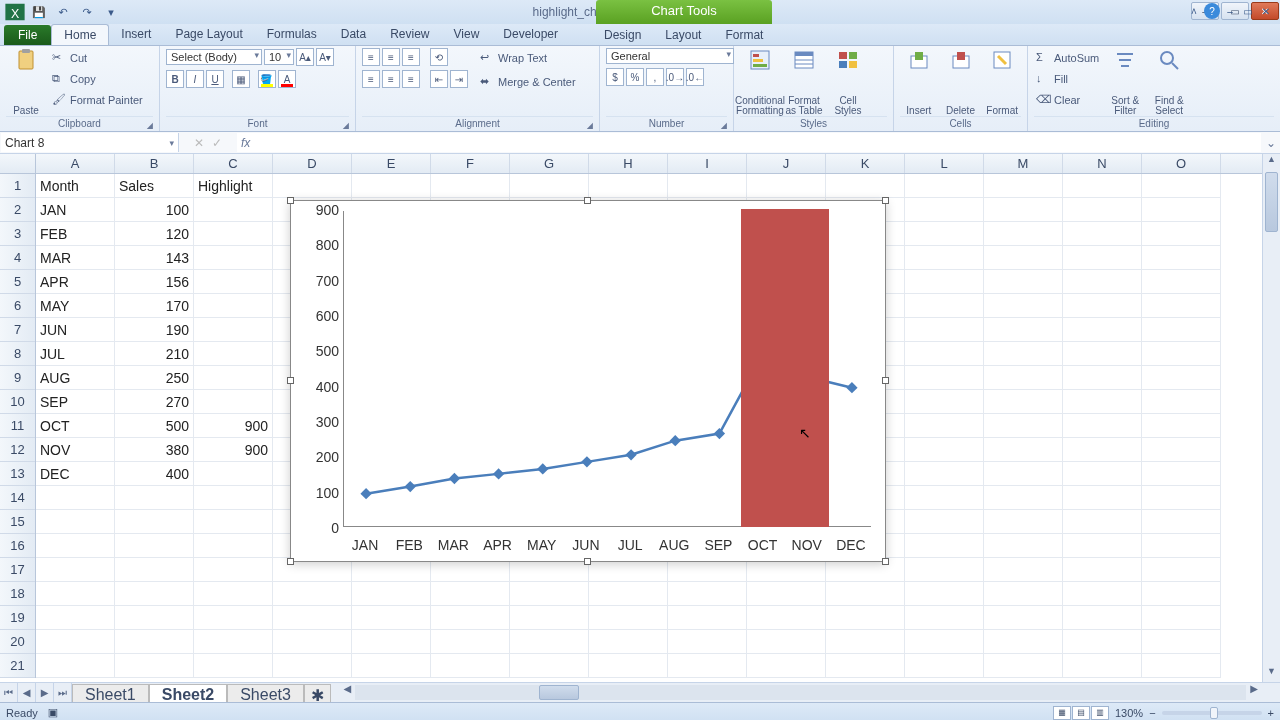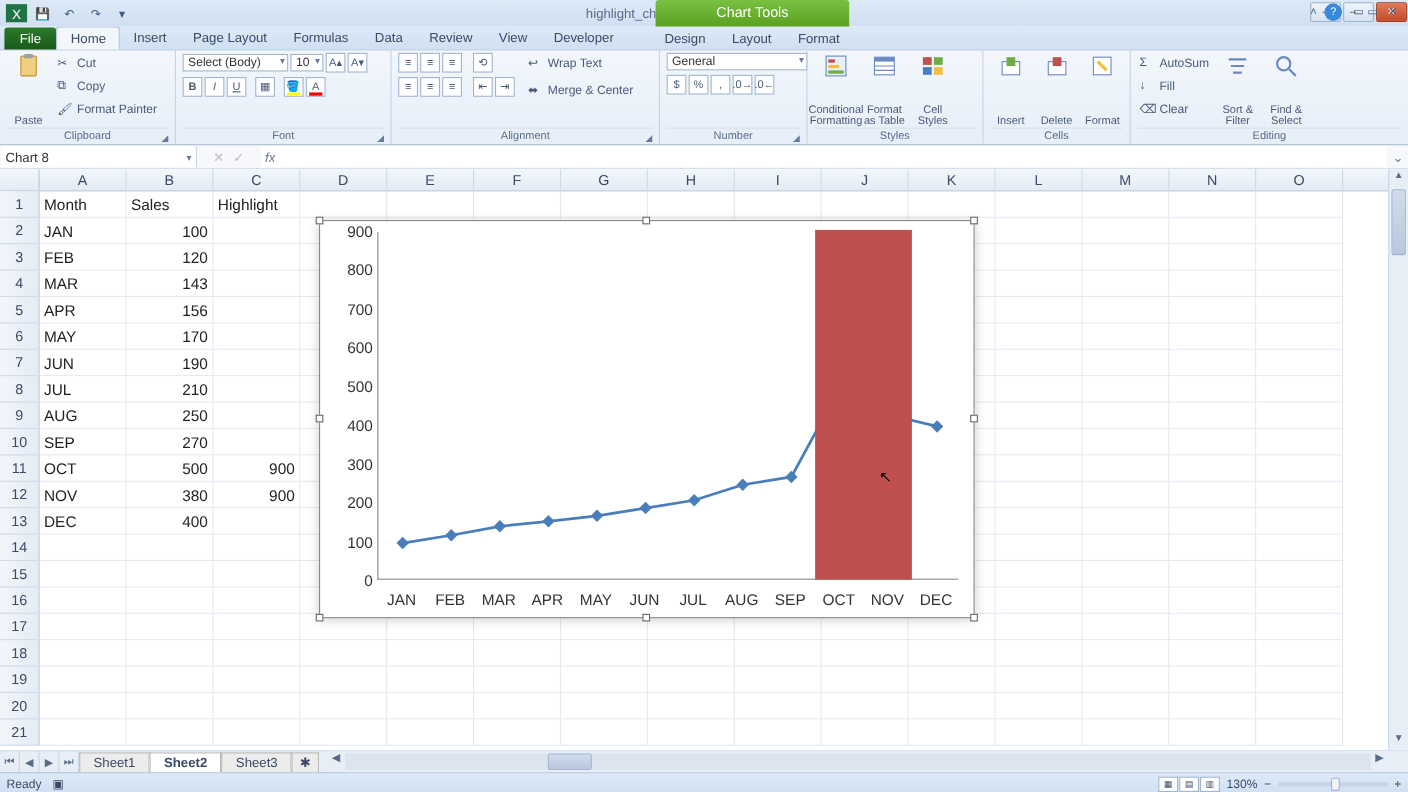--- a/index.html
+++ b/index.html
@@ -75,21 +75,21 @@
 .plot { position: absolute; left: 52px; top: 10px; right: 14px; bottom: 34px; border-left: 1px solid #888; border-bottom: 1px solid #888; }
 .ytick { position: absolute; left: 10px; font-size: 14px; color: #333; text-align: right; width: 38px; }
 .xtick { position: absolute; bottom: 8px; font-size: 14px; color: #333; transform: translateX(-50%); }
 .bar { position: absolute; background: #c0504d; bottom: 34px; }
 .cursor-arrow { position: absolute; font-size: 14px; color: #000; }
 
 
 .sheet-row { height: 20px; background: #e8eef6; border-top: 1px solid #c6d4e8; display: flex; align-items: stretch; }
 .tab-nav { display: flex; }
 .tab-nav-btn { width: 18px; display: flex; align-items: center; justify-content: center; font-size: 10px; color: #5a6b8a; border-right: 1px solid #c6d4e8; }
-.sheet-tab { padding: 1px 12px; font-size: 12px; color: #3a4a66; background: #ececec; border: 1px solid #bbb; border-bottom: none; margin-top: 1px; }
+.sheet-tab { padding: 1px 12px; font-size: 16px; color: #3a4a66; background: #ececec; border: 1px solid #bbb; border-bottom: none; margin-top: 1px; }
 .sheet-tab.active { background: #fff; font-weight: bold; }
 .sheet-tab.new { padding: 1px 6px; }
 .hscroll { flex: 1; margin-left: 8px; position: relative; background: #e8eef6; }
 .hscroll .arrow { position: absolute; top: 0; width: 16px; height: 100%; text-align: center; font-size: 10px; color: #5a6b8a; }
 .hscroll .arrow.left { left: 0; } .hscroll .arrow.right { right: 18px; }
 .hscroll .track { position: absolute; left: 16px; right: 34px; top: 2px; bottom: 2px; background: #dce4ee; }
 .hscroll .thumb { position: absolute; top: 2px; bottom: 2px; left: 200px; width: 40px; background: linear-gradient(#d0dcec,#b8c8de); border: 1px solid #9fb4d0; border-radius: 2px; }
 
 
 .statusbar { height: 20px; background: linear-gradient(#dde9f7,#cfe0f2); border-top: 1px solid #aabcd6; display: flex; align-items: center; justify-content: space-between; padding: 0 6px; font-size: 11px; color: #3a4a66; }

